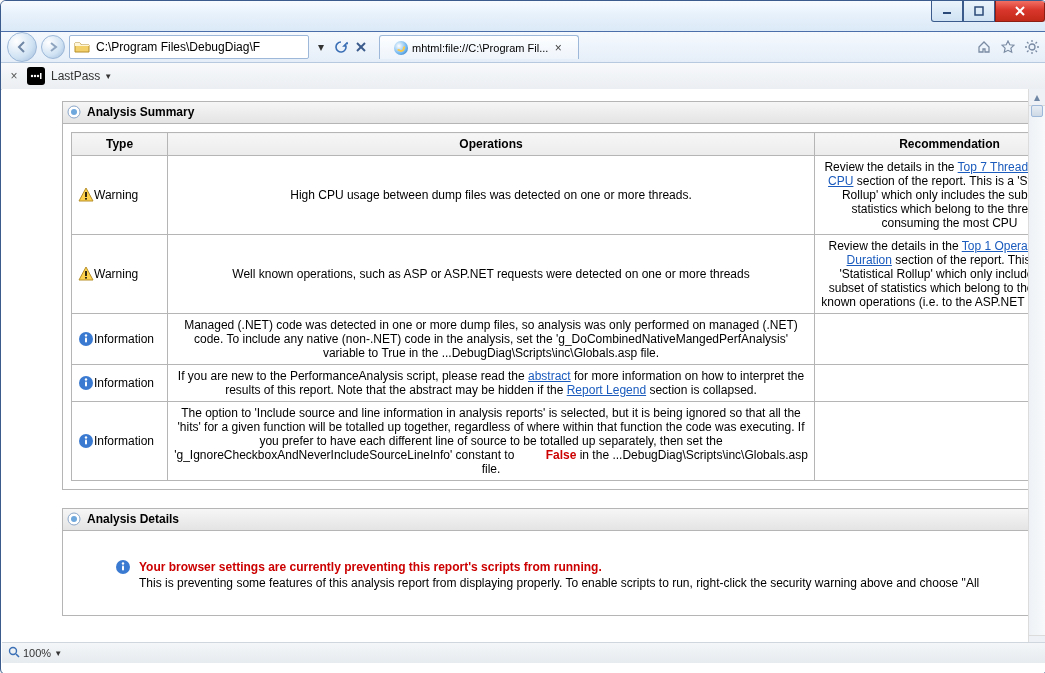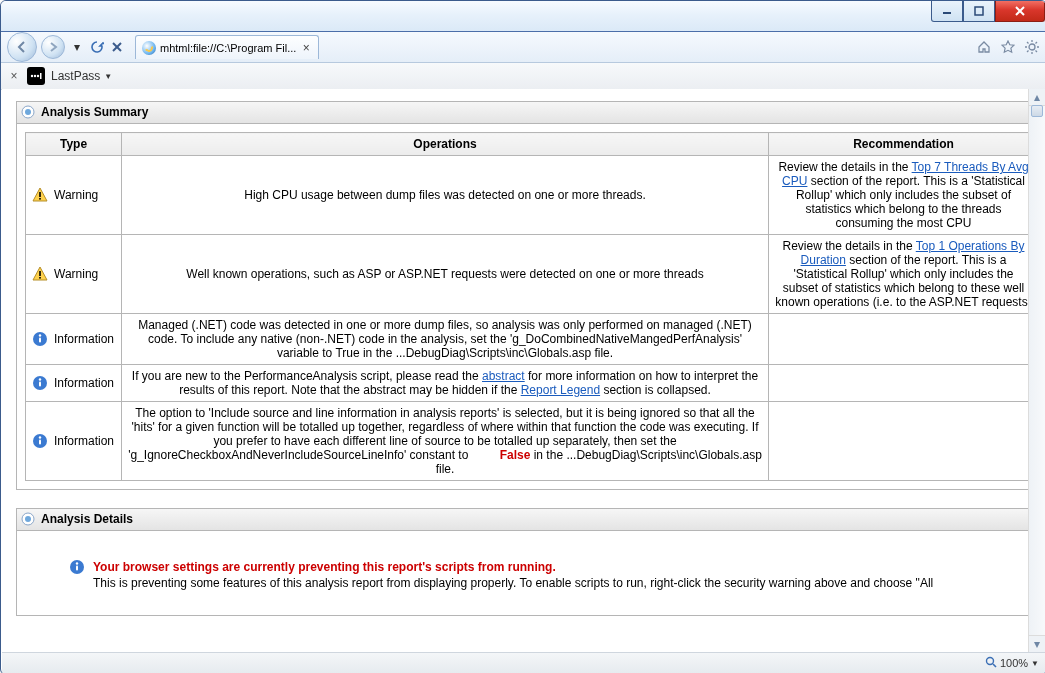--- a/index.html
+++ b/index.html
@@ -15,59 +15,59 @@
   
   .navrow { height:30px; background:linear-gradient(#f5f9fe,#e5eef8); border-bottom:1px solid #b7c9de; display:flex; align-items:center; gap:4px; padding:0 6px;}
   .navbtn { width:28px; height:28px; border:1px solid #9db8d8; border-radius:50%; background:radial-gradient(circle at 30% 30%,#fff,#cfe2f3 60%,#9db8d8); display:flex; align-items:center; justify-content:center; color:#5e7ea7;}
   .navbtn.fwd{ width:22px; height:22px;}
   .navbtn svg{display:block;}
   .addr { flex:0 0 230px; height:22px; background:#fff; border:1px solid #9db8d8; border-radius:2px; display:flex; align-items:center; padding:0 4px; gap:4px;}
   .addr input{ border:none; outline:none; width:100%; font-size:12px; color:#000;}
   .rsbtn{ width:16px; height:16px; display:flex; align-items:center; justify-content:center; color:#3b5b8c;}
   
   .tab { height:24px; margin-left:6px; display:flex; align-items:flex-end;}
-  .tablabel { height:23px; max-width:200px; border:1px solid #9db8d8; border-bottom:none; border-radius:3px 3px 0 0; background:linear-gradient(#fdfeff,#eef4fb); display:flex; align-items:center; gap:4px; padding:0 6px; font-size:11px; color:#000;}
+  .tablabel { height:23px; max-width:200px; border:1px solid #9db8d8; border-bottom:none; border-radius:3px 3px 0 0; background:linear-gradient(#fdfeff,#eef4fb); display:flex; align-items:center; gap:4px; padding:0 14px; font-size:11px; color:#000;}
   .tablabel .ie{ width:14px; height:14px; border-radius:50%; background:radial-gradient(circle at 35% 35%,#fff,#6fb6ef 60%,#1e5fa5); position:relative;}
   .tablabel .ie::after{content:""; position:absolute; inset:3px; border:2px solid #f6c94f; border-left-color:transparent; border-top-color:transparent; border-radius:50%; transform:rotate(20deg);}
   .tabclose{ width:12px; height:12px; color:#444; display:flex; align-items:center; justify-content:center; font-size:12px;}
   .navspacer{flex:1;}
   .righticons{ display:flex; gap:8px; color:#7a8ba3; align-items:center;}
   .righticons .ri{ width:16px; height:16px; display:flex; align-items:center; justify-content:center;}
   
   .toolrow{ height:26px; background:linear-gradient(#f7f9fb,#ebeef2); border-bottom:1px solid #cfd6de; display:flex; align-items:center; gap:6px; padding:0 6px; color:#333;}
   .toolclose{ width:14px; height:14px; color:#555; display:flex; align-items:center; justify-content:center;}
   .lp{ width:18px; height:18px; background:#000; border-radius:3px; display:flex; align-items:center; justify-content:center;}
   .lp svg{display:block;}
   .lpdrop{ font-size:8px; color:#333; margin-left:-2px;}
   
-  .content-wrap{ position:absolute; top:88px; left:1px; right:1px; bottom:22px; overflow:auto; background:#fff;}
+  .content-wrap{ position:absolute; top:88px; left:1px; right:1px; bottom:22px; overflow:auto; background:#fff;padding-left:46px;}
   .content{ width:1060px; padding:12px 14px 30px 14px; box-sizing:border-box;}
   
   .section{ border:1px solid #b5b5b5; margin-bottom:18px;}
   .sechdr{ background:linear-gradient(#f6f6f6,#e4e4e4); border-bottom:1px solid #b5b5b5; padding:3px 6px 4px 4px; display:flex; align-items:center; gap:6px; font-weight:bold; color:#000;}
   .bullet{ width:14px; height:14px;}
   .bullet svg{display:block;}
   .secbody{ padding:8px;}
   
   table.analysis{ width:100%; border-collapse:collapse; table-layout:fixed;}
   table.analysis th, table.analysis td{ border:1px solid #b5b5b5; padding:4px 6px; vertical-align:middle; text-align:center; color:#000;}
   table.analysis th{ background:linear-gradient(#f6f6f6,#ececec); font-weight:bold;}
   col.c-type{ width:96px;}
   col.c-desc{}
   col.c-rec{ width:270px;}
-  .typecell{ display:flex; align-items:center; gap:6px;}
+  .typecell{ display:flex; align-items:center; }
   .icon16{ width:16px; height:16px; flex:none;}
   .link{ color:#1a5bbd; text-decoration:underline;}
   .red{ color:#c00;}
   .redbold{ color:#c00; font-weight:bold;margin-left:28px;}
   .details-msg{ display:flex; gap:8px; padding:20px 0 0 44px;}
   .details-msg .txt{ line-height:1.35;}
   .details-msg .title{ font-weight:bold;}
   
-  .statusbar{ position:absolute; left:1px; right:1px; bottom:1px; height:20px; background:linear-gradient(#f4f6f8,#e6ebef); border-top:1px solid #cfd6de; display:flex; align-items:center; justify-content:flex-end; padding:0 6px; gap:4px; color:#333; font-size:11px;}
+  .statusbar{ position:absolute; left:1px; right:1px; bottom:11px; height:20px; background:linear-gradient(#f4f6f8,#e6ebef); border-top:1px solid #cfd6de; display:flex; align-items:center; justify-content:flex-start; padding:0 6px; gap:4px; color:#333; font-size:11px;}
   .zoom{ display:flex; align-items:center; gap:3px;}
   .zoom .mag{ color:#3b6fb5;}
   
   .content-wrap::-webkit-scrollbar{ height:16px; width:16px;}
   .content-wrap::-webkit-scrollbar-track{ background:#f1f1f1; border:1px solid #dcdcdc;}
   .content-wrap::-webkit-scrollbar-thumb{ background:linear-gradient(#e7edf4,#cdd9e6); border:1px solid #9db8d8; border-radius:2px;}
   .content-wrap::-webkit-scrollbar-button{ display:block; background:#e7edf4; border:1px solid #9db8d8; width:16px; height:16px;}
   
   .fake-vscroll{ position:absolute; top:88px; right:1px; bottom:22px; width:16px; background:linear-gradient(to left,#f7f9fb,#eef2f6); border-left:1px solid #dcdcdc;}
   .fake-vscroll .thumb{ position:absolute; top:16px; left:2px; right:2px; height:10px; background:linear-gradient(#e7edf4,#cdd9e6); border:1px solid #9db8d8; border-radius:2px;}
@@ -104,20 +104,27 @@
   <div class="navrow">
     <div class="navbtn">
       <svg width="14" height="14">
           <path d="M9 2 L4 7 L9 12" fill="none" stroke="#6f87a5" stroke-width="2"></path>
         </svg>
     </div>
     <div class="navbtn fwd">
       <svg width="10" height="10">
           <path d="M3 1 L8 5 L3 9" fill="none" stroke="#8fa5bf" stroke-width="2"></path>
         </svg>
+    </div>
+    <div class="addr">
+      <svg class="icon16" viewBox="0 0 16 16">
+          <path fill="#f3d06a" stroke="#b58f2b" d="M1 4h5l1 2h8v7H1z"></path>
+          <path fill="#fff6da" d="M1 4h5l1 2h8v1H1z"></path>
+        </svg>
+      <input type="text" value="C:\Program Files\DebugDiag\F" style="">
     </div>
     <span class="rsbtn" style="color:#333;">▾</span>
     <span class="rsbtn">
       <svg width="14" height="14" viewBox="0 0 14 14">
           <path d="M7 2a5 5 0 1 0 4.9 4H10l3-3 1 1" fill="none" stroke="#3b6fb5" stroke-width="1.6"></path>
         </svg>
     </span>
     <span class="rsbtn">
       <svg width="12" height="12">
           <line x1="2" y1="2" x2="10" y2="10" stroke="#3b5b8c" stroke-width="2"></line>

